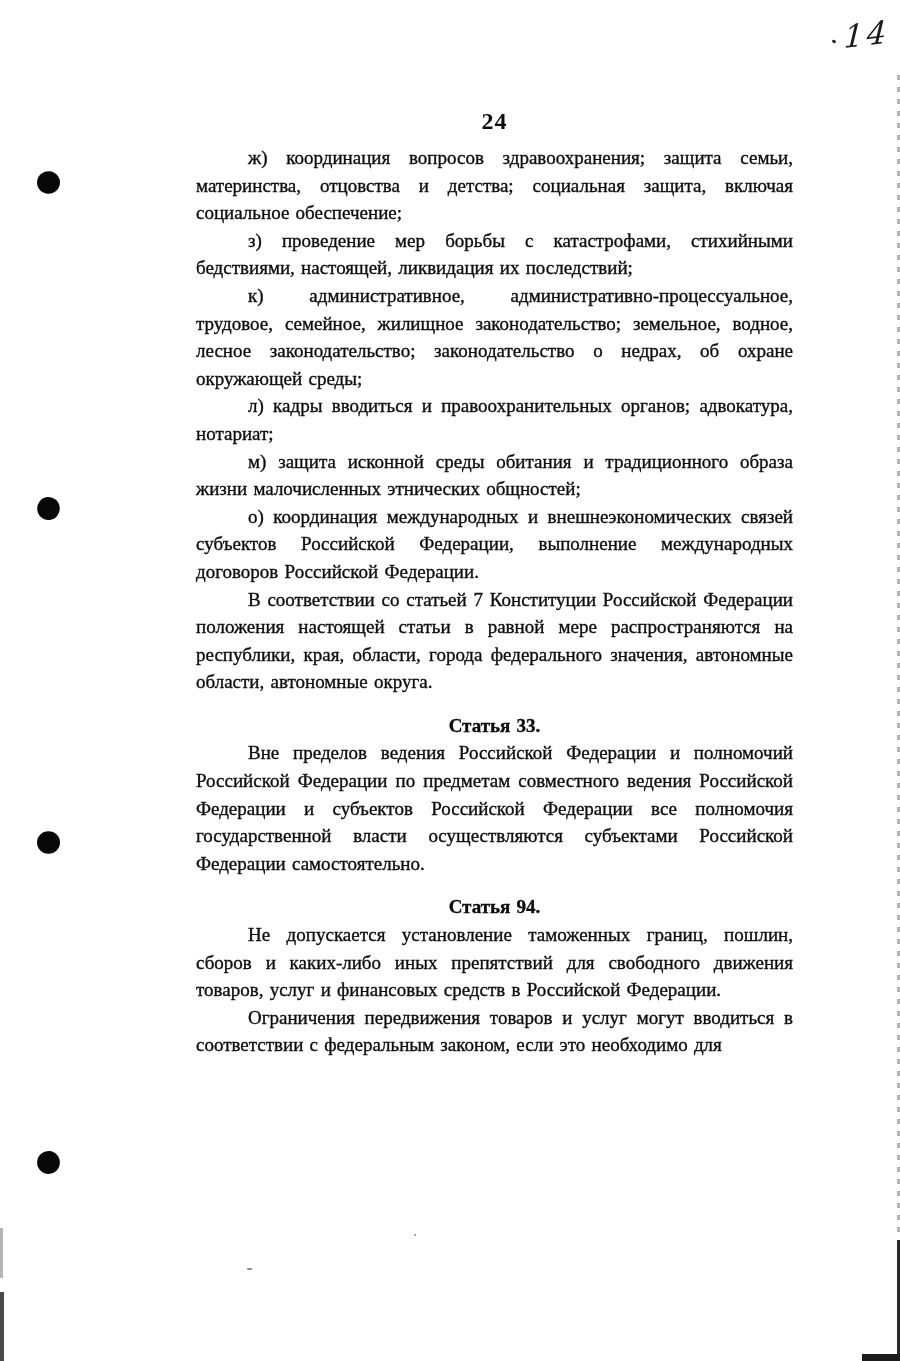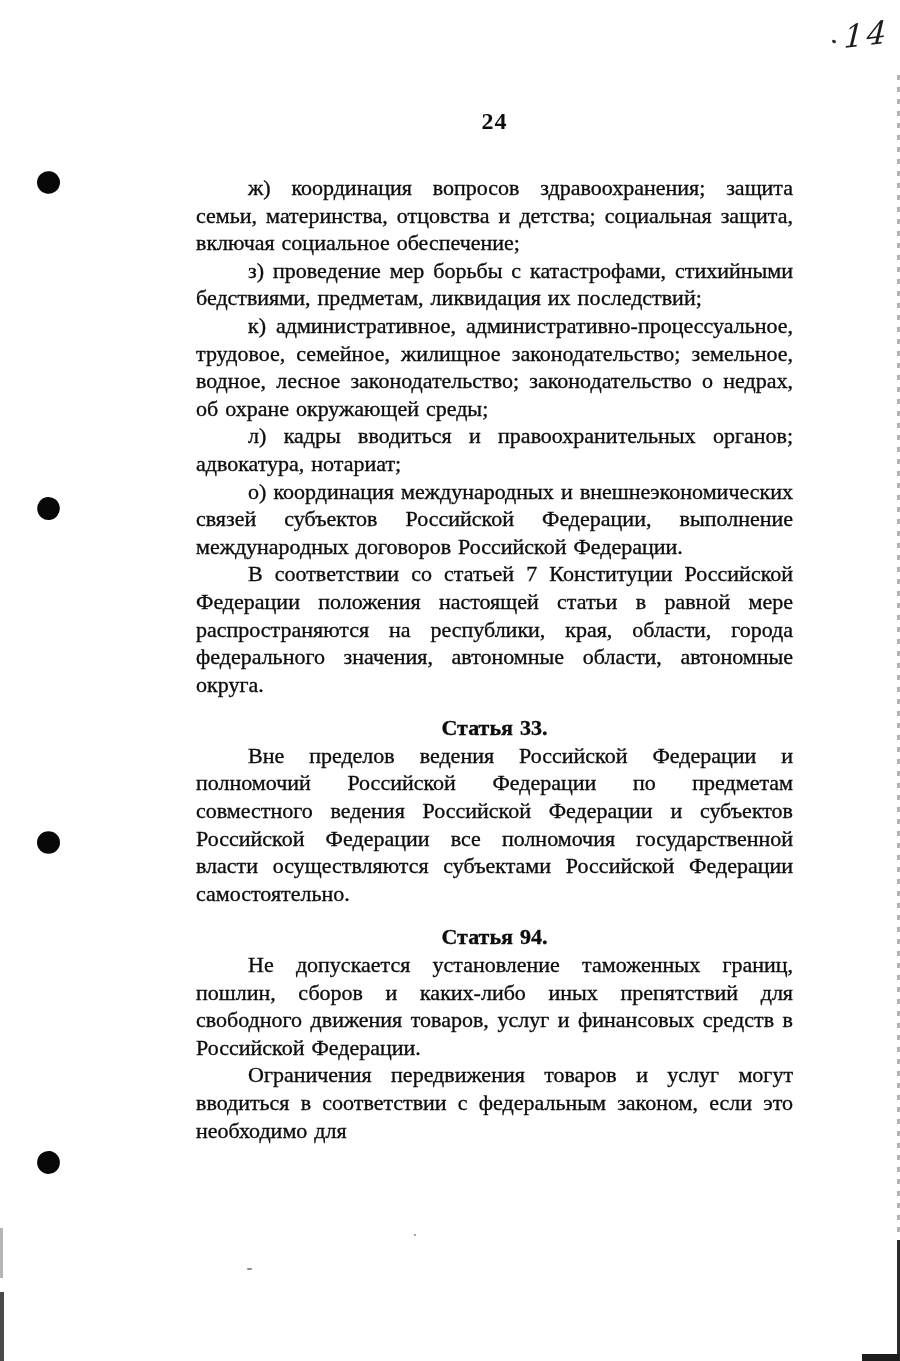--- a/index.html
+++ b/index.html
@@ -56,24 +56,24 @@
     font-size: 31px;
     font-weight: 400;
     letter-spacing: 3px;
     color: #1c1c1c;
     transform: rotate(-7deg) skewX(-10deg);
   }
 
   
   .text-column {
     position: absolute;
-    top: 174px;
+    top: 144px;
     left: 196px;
     width: 597px;
-    font-size: 22px;
+    font-size: 19px;
     line-height: 27.6px;
     text-align: justify;
     word-spacing: 1.5px;
     -webkit-text-stroke: 0.35px #0d0d0d;
   }
   .para {
     margin: 0;
     text-indent: 52px;
   }
   .article-heading {
@@ -162,23 +162,24 @@
 
   <div class="page-number">24</div>
 
   <div class="punch-hole punch-1"></div>
   <div class="punch-hole punch-2"></div>
   <div class="punch-hole punch-3"></div>
   <div class="punch-hole punch-4"></div>
 
   <div class="text-column">
     <p class="para">ж) координация вопросов здравоохранения; защита семьи, материнства, отцовства и детства; социальная защита, включая социальное обеспечение;</p>
-    <p class="para">з) проведение мер борьбы с катастрофами, стихийными бедствиями, предметам, ликвидация их последствий;</p>
+    <p class="para">з) проведение мер борьбы с катастрофами, стихийными бедствиями, настоящей, ликвидация их последствий;</p>
     <p class="para">к) административное, административно-процессуальное, трудовое, семейное, жилищное законодательство; земельное, водное, лесное законодательство; законодательство о недрах, об охране окружающей среды;</p>
     <p class="para">л) кадры вводиться и правоохранительных органов; адвокатура, нотариат;</p>
+    <p class="para">м) защита исконной среды обитания и традиционного образа жизни малочисленных этнических общностей;</p>
     <p class="para">о) координация международных и внешнеэкономических связей субъектов Российской Федерации, выполнение международных договоров Российской Федерации.</p>
     <p class="para">В соответствии со статьей 7 Конституции Российской Федерации положения настоящей статьи в равной мере распространяются на республики, края, области, города федерального значения, автономные области, автономные округа.</p>
 
     <p class="para article-heading">Статья 33.</p>
     <p class="para">Вне пределов ведения Российской Федерации и полномочий Российской Федерации по предметам совместного ведения Российской Федерации и субъектов Российской Федерации все полномочия государственной власти осуществляются субъектами Российской Федерации самостоятельно.</p>
 
     <p class="para article-heading">Статья 94.</p>
     <p class="para">Не допускается установление таможенных границ, пошлин, сборов и каких-либо иных препятствий для свободного движения товаров, услуг и финансовых средств в Российской Федерации.</p>
     <p class="para">Ограничения передвижения товаров и услуг  могут вводиться в соответствии с федеральным законом, если это необходимо для</p>
   </div>

